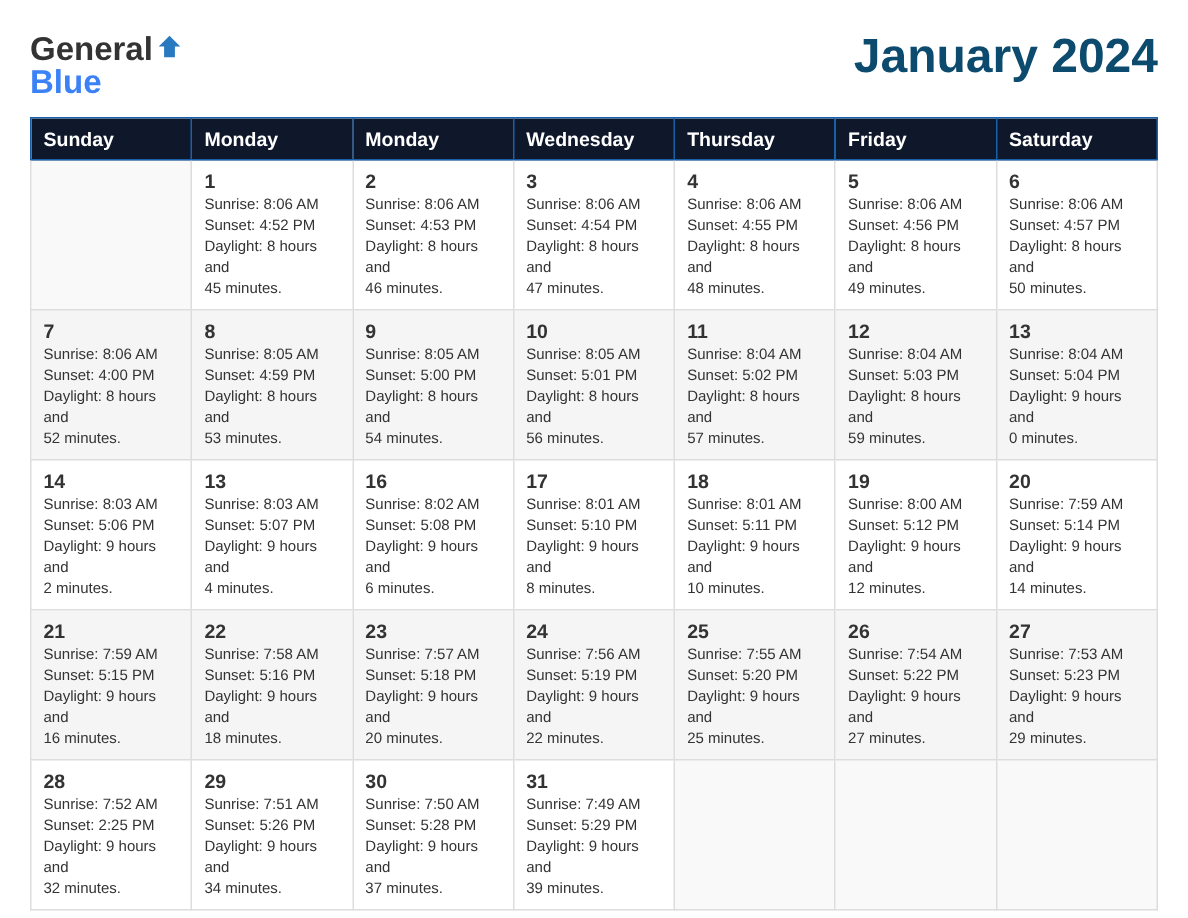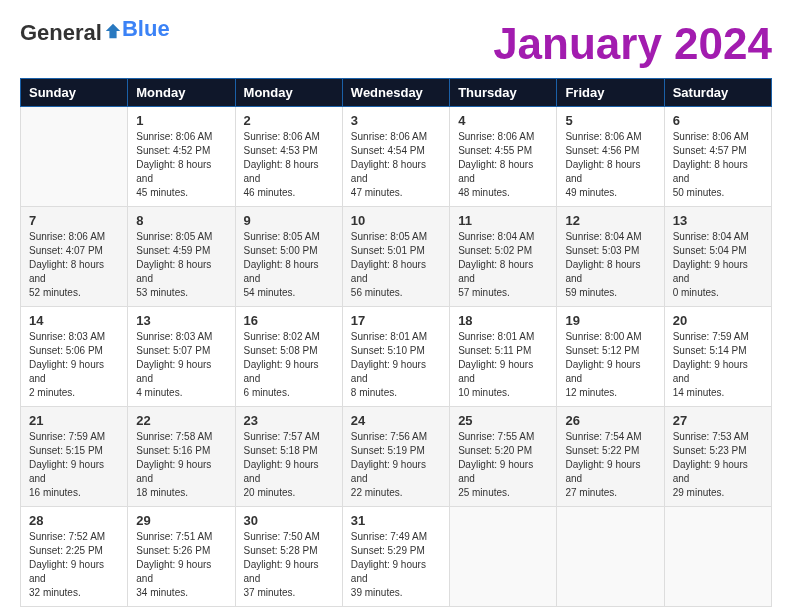--- a/index.html
+++ b/index.html
@@ -11,21 +11,21 @@
       padding: 20px;
     }
     .header {
       display: flex;
       justify-content: space-between;
       align-items: flex-start;
       margin-bottom: 10px;
     }
     .logo {
       display: flex;
-      flex-direction: row;
+      flex-direction: column;
       align-items: flex-start;
     }
     .logo-text {
       display: flex;
       align-items: center;
       font-size: 22px;
       font-weight: bold;
       color: #333;
     }
     .logo-general { color: #333; font-weight: bold; }
@@ -34,23 +34,23 @@
       width: 18px;
       height: 18px;
       margin-left: 2px;
       position: relative;
       top: -2px;
     }
     .title-section {
       text-align: right;
     }
     .calendar-title {
-      font-size: 44px;
-      font-weight: bold;
-      color: #a21caf;
+      font-size: 32px;
+      font-weight: bold;
+      color: #0c4a6e;
       line-height: 1.1;
     }
     .calendar-subtitle {
       font-size: 16px;
       color: #555;
       margin-top: 2px;
     }
     .calendar {
       width: 100%;
       border-collapse: collapse;
@@ -151,21 +151,21 @@
           <div class="day-info"><span>Sunrise: 8:06 AM</span><br><span>Sunset: 4:56 PM</span><br>Daylight: 8 hours and<br>49 minutes.</div>
         </td>
         <td>
           <span class="day-number">6</span>
           <div class="day-info"><span>Sunrise: 8:06 AM</span><br><span>Sunset: 4:57 PM</span><br>Daylight: 8 hours and<br>50 minutes.</div>
         </td>
       </tr>
       <tr>
         <td>
           <span class="day-number">7</span>
-          <div class="day-info"><span>Sunrise: 8:06 AM</span><br><span>Sunset: 4:07 PM</span><br>Daylight: 8 hours and<br>52 minutes.</div>
+          <div class="day-info"><span>Sunrise: 8:06 AM</span><br><span>Sunset: 4:00 PM</span><br>Daylight: 8 hours and<br>52 minutes.</div>
         </td>
         <td>
           <span class="day-number">8</span>
           <div class="day-info"><span>Sunrise: 8:05 AM</span><br><span>Sunset: 4:59 PM</span><br>Daylight: 8 hours and<br>53 minutes.</div>
         </td>
         <td>
           <span class="day-number">9</span>
           <div class="day-info"><span>Sunrise: 8:05 AM</span><br><span>Sunset: 5:00 PM</span><br>Daylight: 8 hours and<br>54 minutes.</div>
         </td>
         <td>

